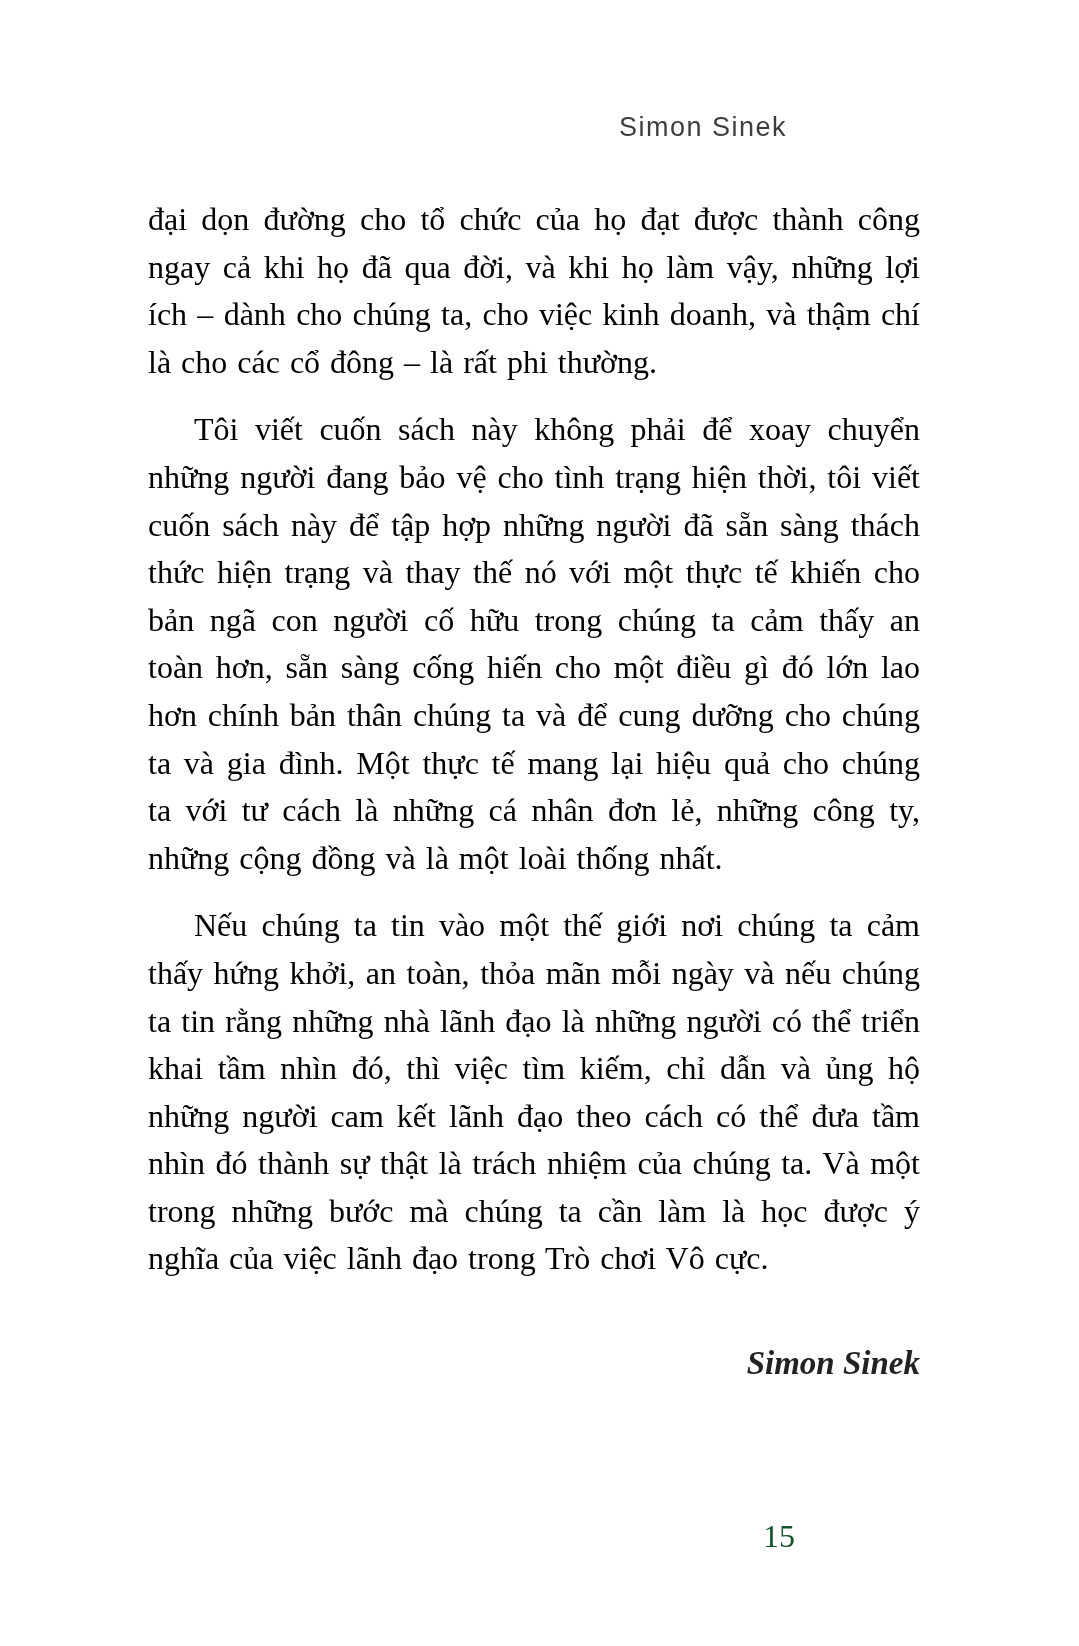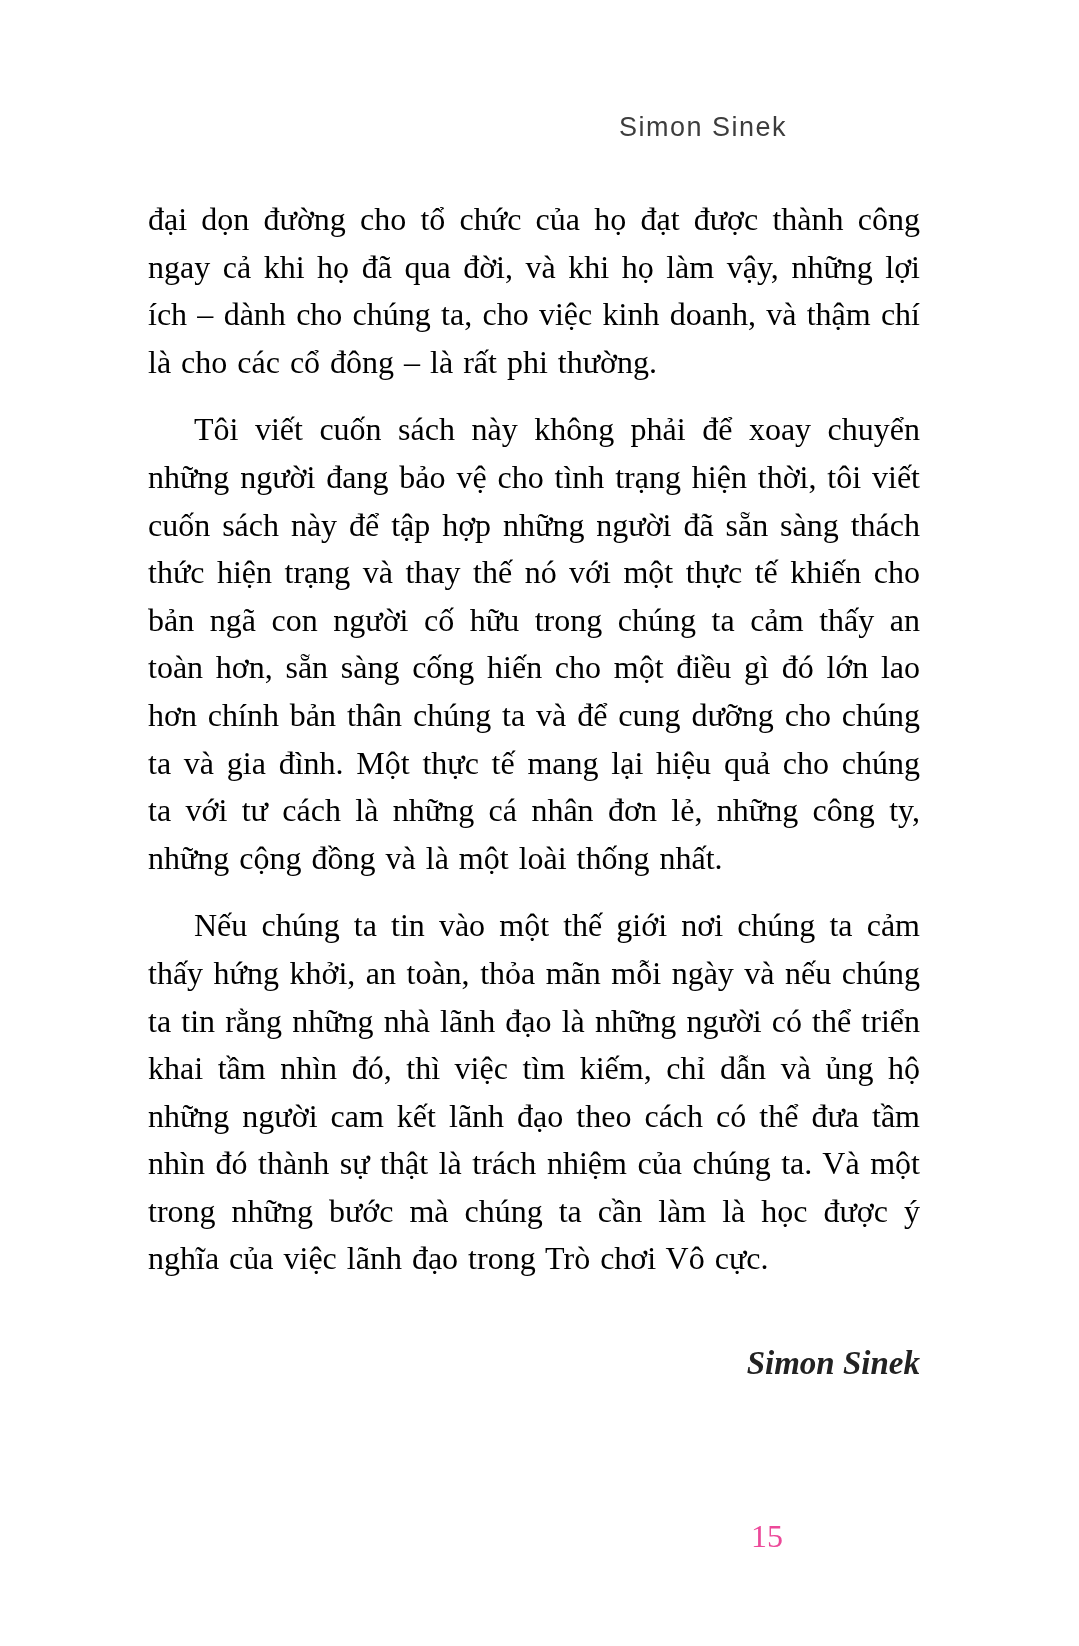--- a/index.html
+++ b/index.html
@@ -48,23 +48,23 @@
     margin-top: 62px;
     text-align: right;
     font-size: 33px;
     font-weight: bold;
     font-style: italic;
     color: #222222;
   }
   .page-number {
     position: absolute;
     top: 1518px;
-    right: 160px;
+    right: 148px;
     font-size: 32px;
-    color: #ec4899;
+    color: #14532d;
   }
 </style>
 </head>
 <body>
 
 <div class="page">
 
   <div class="running-header">Simon Sinek</div>
 
   <div class="body-text">

